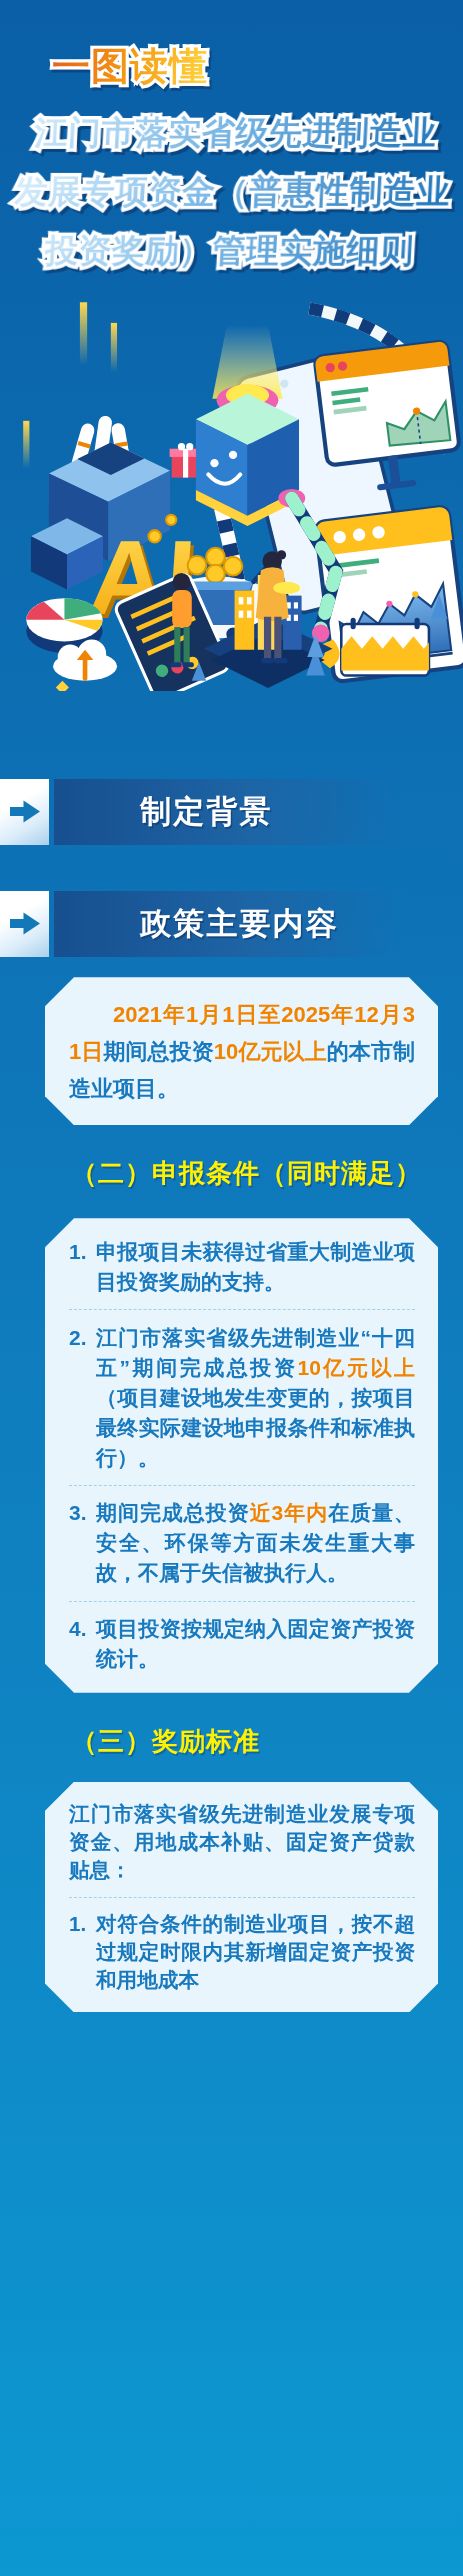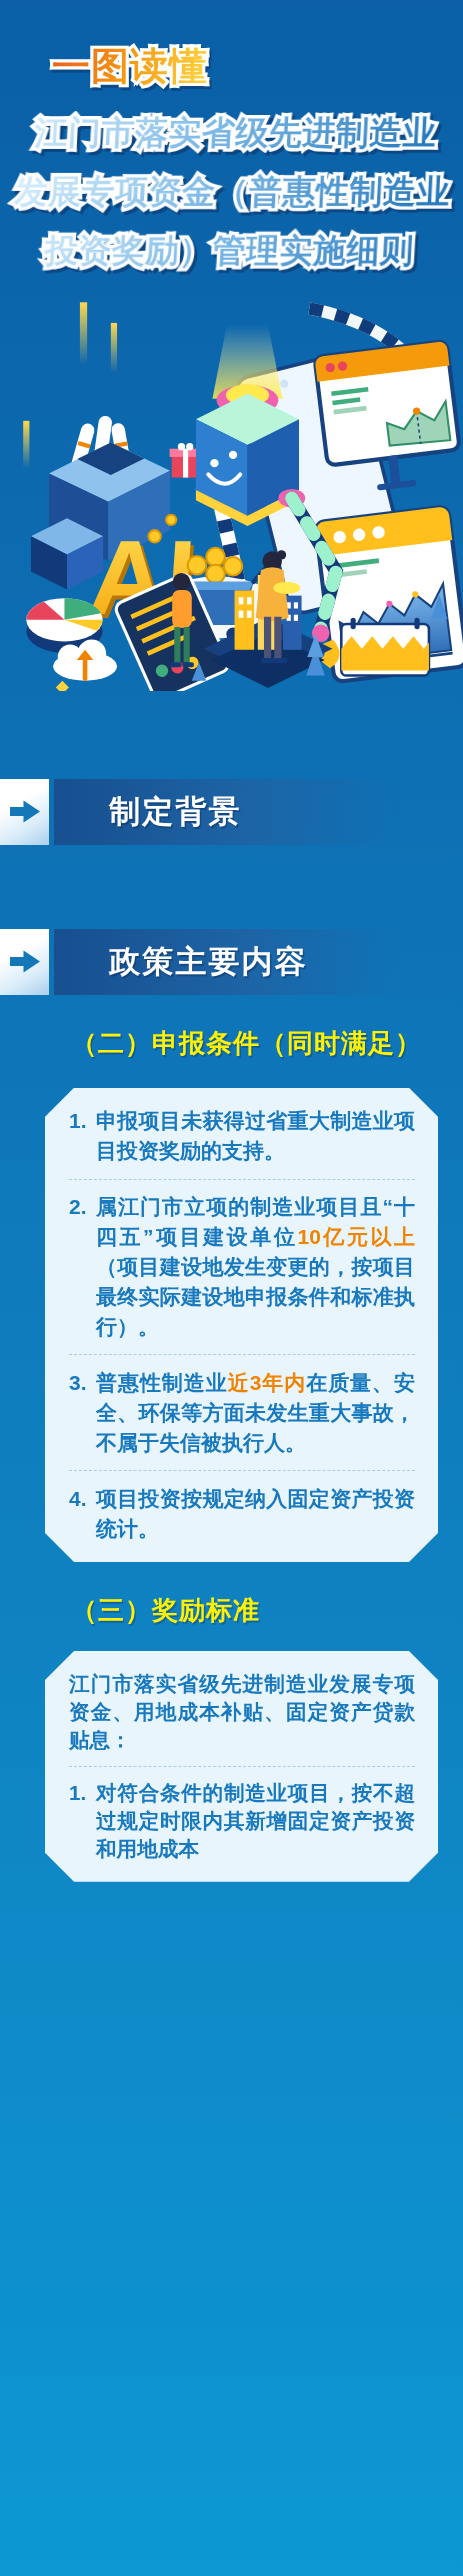--- a/index.html
+++ b/index.html
@@ -23,28 +23,28 @@
   .t-line .layer{position:absolute;left:0;right:0;top:0;white-space:nowrap;}
   .t-line .stroke{-webkit-text-stroke:6.7px #ffffff;color:#fff;}
   .t-line .fill{background:linear-gradient(135deg,#d9effd 5%,#7db9e6 45%,#2679bd 90%);
     -webkit-background-clip:text;background-clip:text;color:transparent;}
 
   
   .illus{display:block;width:464px;height:398px;margin-top:5.2px;}
 
   
   .sec-header{display:flex;align-items:stretch;height:66px;margin-top:88px;}
-  .sec-header.second{margin-top:84px;}
+  .sec-header.second{margin-top:46px;}
   .arrow-box{width:49px;height:66px;flex:0 0 49px;
     background:linear-gradient(150deg,#ffffff 35%,#d9ecf9 70%,#a9cfec 100%);
     display:flex;align-items:center;justify-content:center;}
   .arrow-box svg{width:30px;height:25px;display:block;}
   .banner{width:348px;margin-left:5.2px;display:flex;align-items:center;
     background:linear-gradient(90deg,#174f8f 0%,#1d64a5 55%,rgba(29,100,165,0) 100%);}
-  .banner .sec-title{padding-left:55px;font-size:31px;font-weight:900;color:#ffffff;
+  .banner .sec-title{padding-left:86px;font-size:31px;font-weight:900;color:#ffffff;
     letter-spacing:2.1px;text-shadow:1.5px 2.1px 0 rgba(9,40,85,.4);}
 
   
   .para{margin:48px 58px 0;font-size:22px;line-height:36px;font-weight:700;
     color:#ffffff;text-indent:2em;word-break:break-all;text-align:justify;}
   .para.intro{margin-top:46px;}
 
   
   .sub-h{margin:31px 0 0 71px;font-size:26px;font-weight:900;color:#fff100;
     letter-spacing:1px;text-shadow:1.5px 2.1px 0 rgba(10,50,100,.35);}
@@ -331,36 +331,41 @@
       <svg viewBox="0 0 60 48">
         <path d="M0,15 h27 v-13 l33,22 -33,22 v-13 h-27 z" fill="#1377b8"></path>
       </svg>
     </div>
     <div class="banner">
       <span class="sec-title">政策主要内容</span>
     </div>
   </div>
 
 
+  <div class="box box1">
+    <div class="bp">
+      <span class="hl">2021年1月1日至2025年12月31日</span><span>期间总投资</span><span class="hl">10亿元以上</span><span>的本市制造业项目。</span>
+    </div>
+  </div>
 
   <div class="sub-h">（二）申报条件（同时满足）</div>
   <div class="box box2">
     <div class="item">
       <span class="num">1.</span>
       <span>申报项目未获得过省重大制造业项目投资奖励的支持。</span>
     </div>
     <div class="divider"></div>
     <div class="item">
       <span class="num">2.</span>
-      <span>属江门市立项的制造业项目且“十四五”项目建设单位</span><span class="hl">10亿元以上</span><span>（项目建设地发生变更的，按项目最终实际建设地申报条件和标准执行）。</span>
+      <span>江门市落实省级先进制造业“十四五”期间完成总投资</span><span class="hl">10亿元以上</span><span>（项目建设地发生变更的，按项目最终实际建设地申报条件和标准执行）。</span>
     </div>
     <div class="divider"></div>
     <div class="item">
       <span class="num">3.</span>
-      <span>普惠性制造业</span><span class="hl">近3年内</span><span>在质量、安全、环保等方面未发生重大事故，不属于失信被执行人。</span>
+      <span>期间完成总投资</span><span class="hl">近3年内</span><span>在质量、安全、环保等方面未发生重大事故，不属于失信被执行人。</span>
     </div>
     <div class="divider"></div>
     <div class="item">
       <span class="num">4.</span>
       <span>项目投资按规定纳入固定资产投资统计。</span>
     </div>
   </div>
 
   <div class="sub-h">（三）奖励标准</div>
   <div class="box box3">

